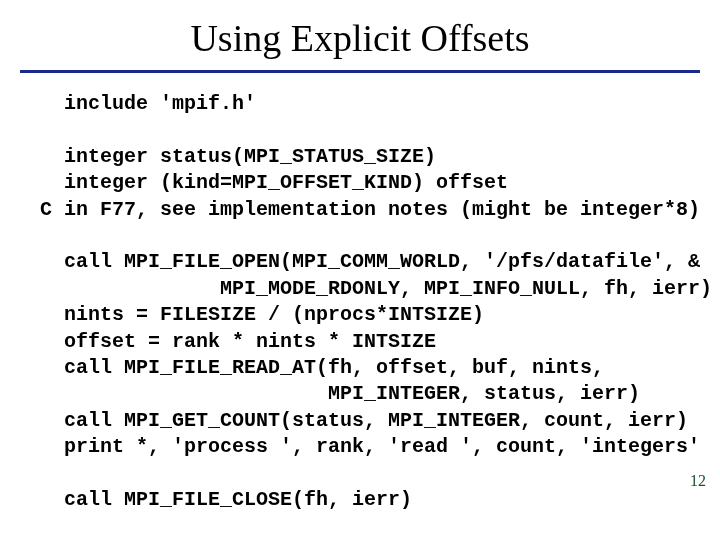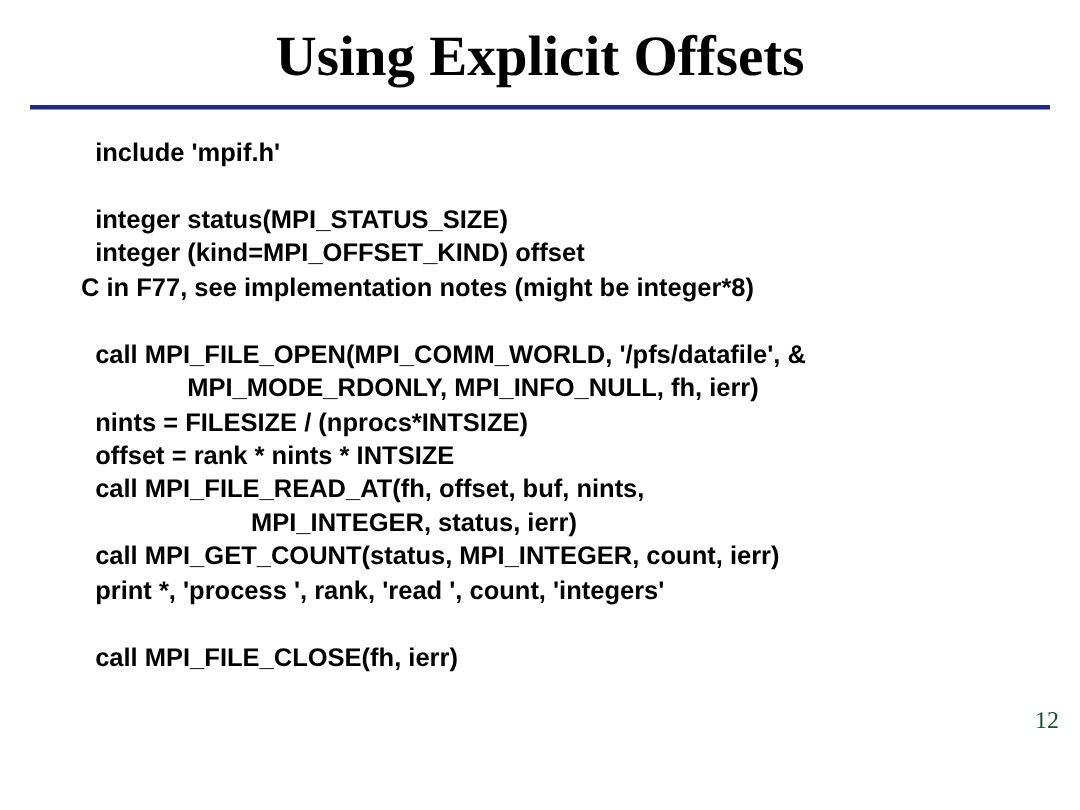--- a/index.html
+++ b/index.html
@@ -14,39 +14,39 @@
   }
   .slide {
     width: 720px;
     height: 540px;
     position: relative;
     box-sizing: border-box;
   }
   .title {
     text-align: center;
     font-size: 38px;
-    font-weight: bold;
+    font-weight: normal;
     color: #000000;
     padding-top: 16px;
     padding-bottom: 10px;
     font-family: 'Times New Roman', Times, serif;
   }
   .rule {
     border: none;
     border-top: 3px solid #1a2a8a;
     margin: 0 20px 18px 20px;
   }
   .code-block {
-    font-family: Liberation Sans, sans-serif;
-    font-size: 17px;
+    font-family: Liberation Mono, monospace;
+    font-size: 20px;
     font-weight: bold;
     color: #000000;
     white-space: pre;
     line-height: 1.32;
-    padding-left: 54px;
+    padding-left: 40px;
     padding-right: 20px;
     letter-spacing: 0px;
   }
   .pagenum {
     position: absolute;
     right: 14px;
     bottom: 50px;
     font-family: 'Times New Roman', Times, serif;
     font-size: 16px;
     color: #14532d;

